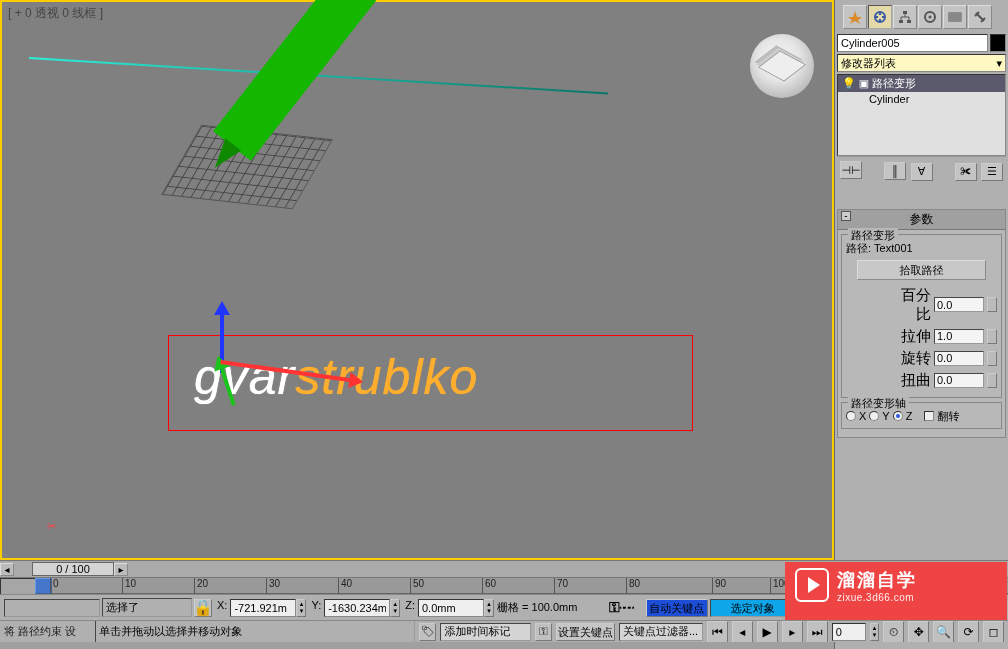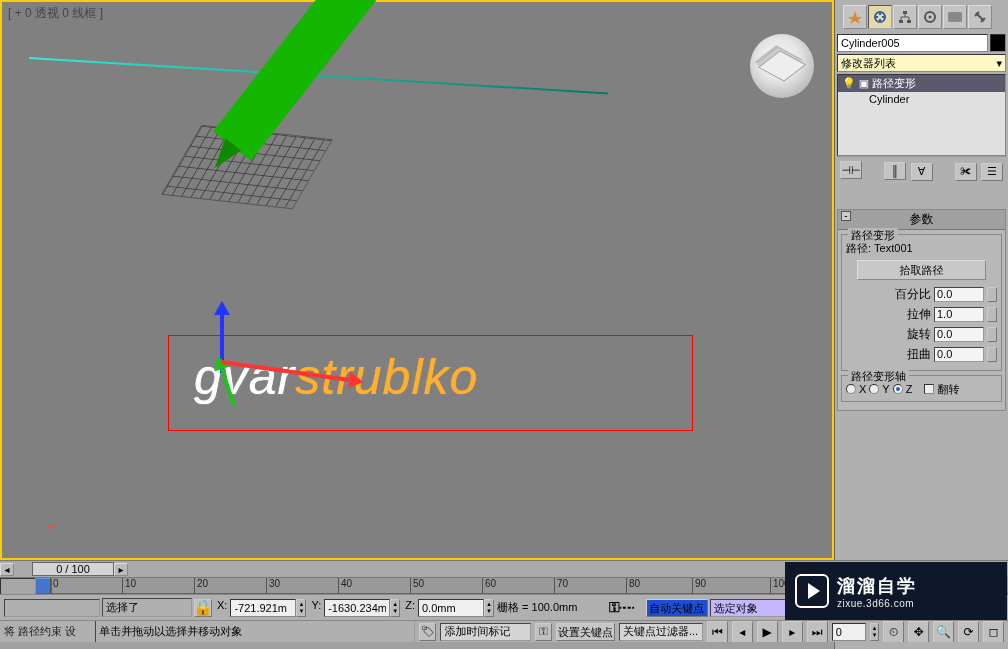--- a/index.html
+++ b/index.html
@@ -93,21 +93,21 @@
 .status-row2 { display: flex; height: 22px; align-items: center; background: #b0b0b0; border-top: 1px solid #888; gap: 4px; padding: 2px 4px; font-size: 11px; overflow: hidden; }
 .xyz-group { display: flex; gap: 0; }
 .xyz-label { padding: 0 3px; font-size: 11px; }
 .num-field { width: 66px; height: 18px; background: #efefef; border: 1px inset #888; font-size: 11px; padding: 0 3px; }
 .spinners { width: 10px; height: 18px; background: #bbb; border: 1px outset #ccc; font-size: 7px; line-height: 7px; text-align: center; }
 .grid-text { font-size: 11px; margin-left: 1px; min-width: 110px; }
 .key-btn { width: 18px; height: 18px; border: 1px outset #ccc; background: #c0c0c0; display: inline-flex; align-items: center; justify-content: center; }
 .sel-label { font-size: 11px; width: 90px; border: 1px inset #999; padding: 1px 3px; }
 .tb-btn { width: 22px; height: 22px; border: 1px outset #ccc; background: #c0c0c0; display: inline-flex; align-items: center; justify-content: center; font-size: 12px; }
 .auto-key { font-size: 11px; width: 62px; text-align: center; border: 1px outset #ccc; background: #1d4ed8; height: 18px; line-height: 17px; }
-.sel-obj { font-size: 11px; border: 1px inset #999; padding: 1px 3px; width: 120px; height: 18px; background: #c4b5fd; }
+.sel-obj { font-size: 11px; border: 1px inset #999; padding: 1px 20px; width: 120px; height: 18px; background: #0ea5e9; }
 .key-icon { font-size: 14px; font-weight: bold; }
 
 
 .cmd-panel {
   position: absolute; right: 0; top: 0; width: 174px; height: 649px;
   background: #b0b0b0; border-left: 1px solid #666; padding: 2px;
 }
 .tab-row { display: flex; gap: 1px; margin-bottom: 2px; padding: 3px 6px; }
 .tab-row .tab {
   width: 24px; height: 24px; border: 1px outset #ddd; background: #c4c4c4;
@@ -134,31 +134,31 @@
   background: #a0a0a0; font-size: 12px; text-align: center;
   padding: 1px; border-bottom: 1px solid #777; position: relative;
 }
 .roll-title .minus { position: absolute; left: 3px; top: 1px; width: 10px; height: 10px; border: 1px solid #555; background: #ccc; line-height: 8px; font-size: 10px; text-align: center; }
 .roll-body { padding: 4px 3px; }
 .group-box { border: 1px solid #888; padding: 6px 4px 4px; margin-bottom: 4px; position: relative; }
 .group-title { position: absolute; top: -7px; left: 6px; background: #b8b8b8; padding: 0 3px; font-size: 11px; }
 .path-label { font-size: 11px; margin-bottom: 4px; }
 .pick-btn { display: block; width: 86%; margin: 0 auto 6px; height: 20px; background: #c8c8c8; border: 1px outset #ddd; font-size: 11px; text-align: center; line-height: 18px; }
 .param-row { display: flex; justify-content: flex-end; align-items: center; gap: 3px; margin-bottom: 3px; }
-.param-row .plabel { font-size: 12px; width: 40px; text-align: right; }
+.param-row .plabel { font-size: 15px; width: 40px; text-align: right; }
 .param-row .pfield { width: 50px; height: 15px; background: #f4f4f4; border: 1px inset #999; font-size: 11px; padding: 0 2px; }
 .param-row .psp { width: 10px; height: 15px; background: #bbb; border: 1px outset #ccc; }
 .axis-row { display: flex; align-items: center; gap: 3px; font-size: 11px; }
 .radio { width: 10px; height: 10px; border-radius: 50%; border: 1px inset #888; background: #eee; display: inline-block; }
 .radio.on:after { content: ""; display: block; width: 4px; height: 4px; border-radius: 50%; background: #2d5bd6; margin: 2px; }
 .chk { width: 10px; height: 10px; border: 1px inset #888; background: #eee; display: inline-block; }
 
 .watermark {
   position: absolute; left: 785px; top: 562px; width: 222px; height: 58px;
-  background: #0f172a; color: #fff; display: flex; align-items: center; gap: 8px;
+  background: #ef4444; color: #fff; display: flex; gap: 8px;
   padding: 6px 10px;
 }
 .wm-play { width: 34px; height: 34px; border: 2px solid #fff; border-radius: 6px; display: flex; align-items: center; justify-content: center; }
 .wm-play:after { content: ""; border-left: 12px solid #fff; border-top: 8px solid transparent; border-bottom: 8px solid transparent; margin-left: 3px; }
 .wm-text { display: flex; flex-direction: column; }
 .wm-cn { font-size: 18px; font-weight: bold; letter-spacing: 2px; }
 .wm-en { font-size: 10px; opacity: .9; letter-spacing: .5px; }
 
 .inset { border: 1px inset #999; }
 .hint { color: #222; }
@@ -316,21 +316,21 @@
     <div class="ruler-head"></div>
     <span class="tick" style="left:14px">0</span>
     <span class="tick" style="left:86px">10</span>
     <span class="tick" style="left:158px">20</span>
     <span class="tick" style="left:230px">30</span>
     <span class="tick" style="left:302px">40</span>
     <span class="tick" style="left:374px">50</span>
     <span class="tick" style="left:446px">60</span>
     <span class="tick" style="left:518px">70</span>
     <span class="tick" style="left:590px">80</span>
-    <span class="tick" style="left:656px">90</span>
+    <span class="tick" style="left:676px">90</span>
     <span class="tick" style="left:734px">100</span>
   </div>
 </div>
 
 <div class="status-bar">
   <div class="status-row">
     <span style="width:96px; height:18px;" class="inset"></span>
     <span class="sel-label">选择了</span>
     <span class="key-btn">🔒</span>
     <span class="xyz-group">

